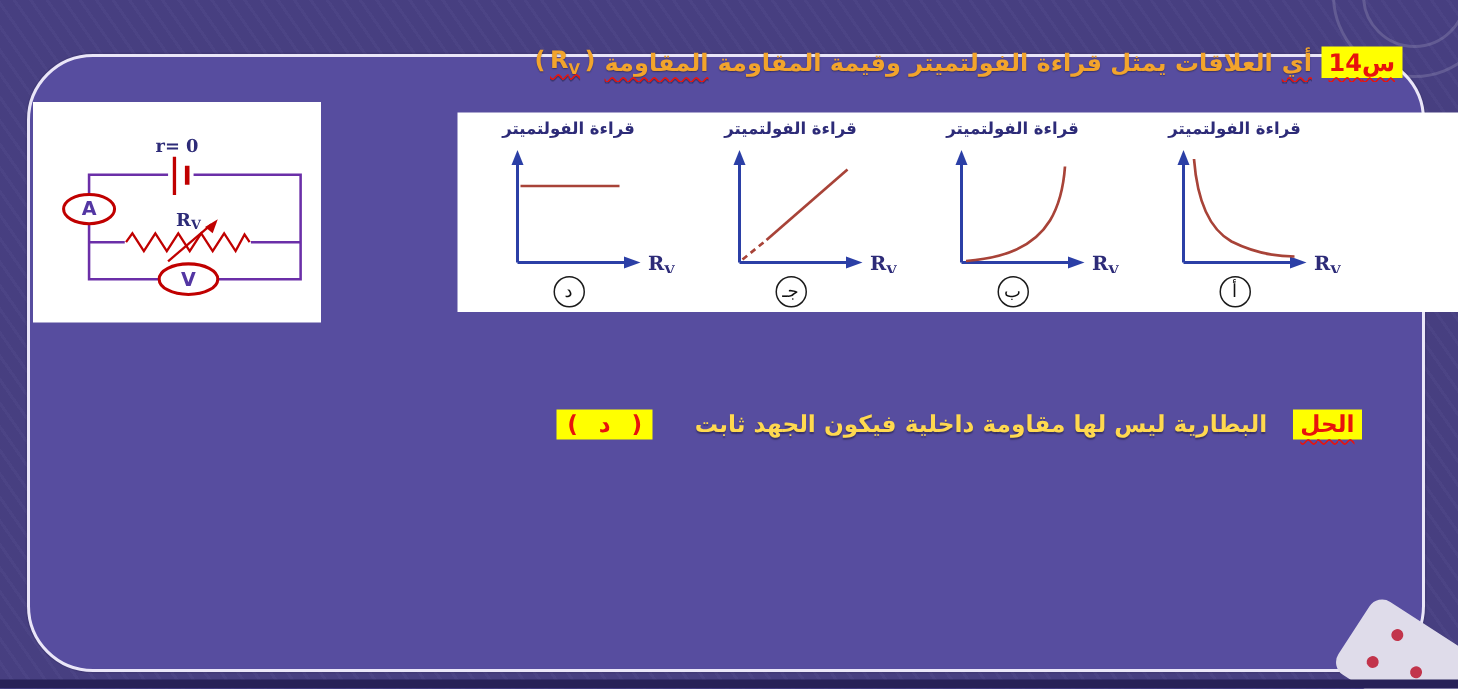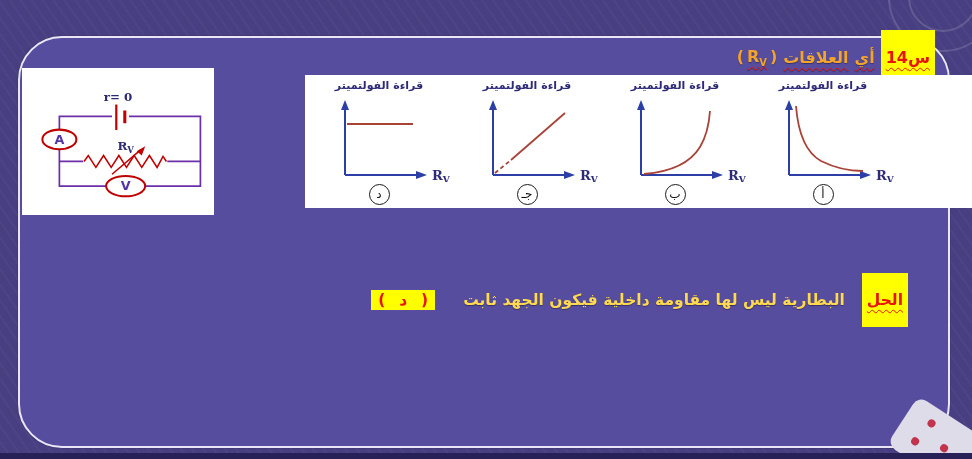--- a/index.html
+++ b/index.html
@@ -49,21 +49,21 @@
   
   .question-row{
     position:absolute;top:30px;right:34px;direction:rtl;
     display:flex;align-items:center;white-space:nowrap;
     font-size:16px;font-weight:bold;color:var(--question-text);
     text-shadow:0 1px 1px rgba(0,0,0,0.35);
   }
   .q-part{margin:0 3px;}
   .chip{
     background:var(--highlight);color:var(--highlight-text);
-    padding:18px 5px;text-shadow:none;
+    padding:1px 5px;text-shadow:none;
   }
   .wavy{
     text-decoration-line:underline;text-decoration-style:wavy;
     text-decoration-color:#E8130C;text-decoration-thickness:1px;
     text-underline-offset:4px;
   }
   .rv-group{direction:ltr;display:inline-flex;align-items:baseline;gap:3px;}
   .rv-group sub{font-size:0.62em;}
 
   
@@ -125,21 +125,22 @@
 <div class="corner-dice">
   <span class="dice-dot dot1"></span>
   <span class="dice-dot dot2"></span>
   <span class="dice-dot dot3"></span>
 </div>
 <div class="bottom-strip"></div>
 
 <div class="question-row">
   <span class="chip wavy q-part">س14</span>
   <span class="wavy q-part">أي</span>
-  <span class="wavy q-part">العلاقات</span>
+  <span class="q-part">العلاقات يمثل قراءة الفولتميتر وقيمة المقاومة</span>
+  <span class="wavy q-part">المقاومة</span>
   <span class="rv-group q-part">
     <span>(</span>
     <span class="wavy"><span>R</span><sub>V</sub></span>
     <span>)</span>
   </span>
 </div>
 
 <div class="circuit-panel">
   <svg viewBox="0 0 226 147">
 

